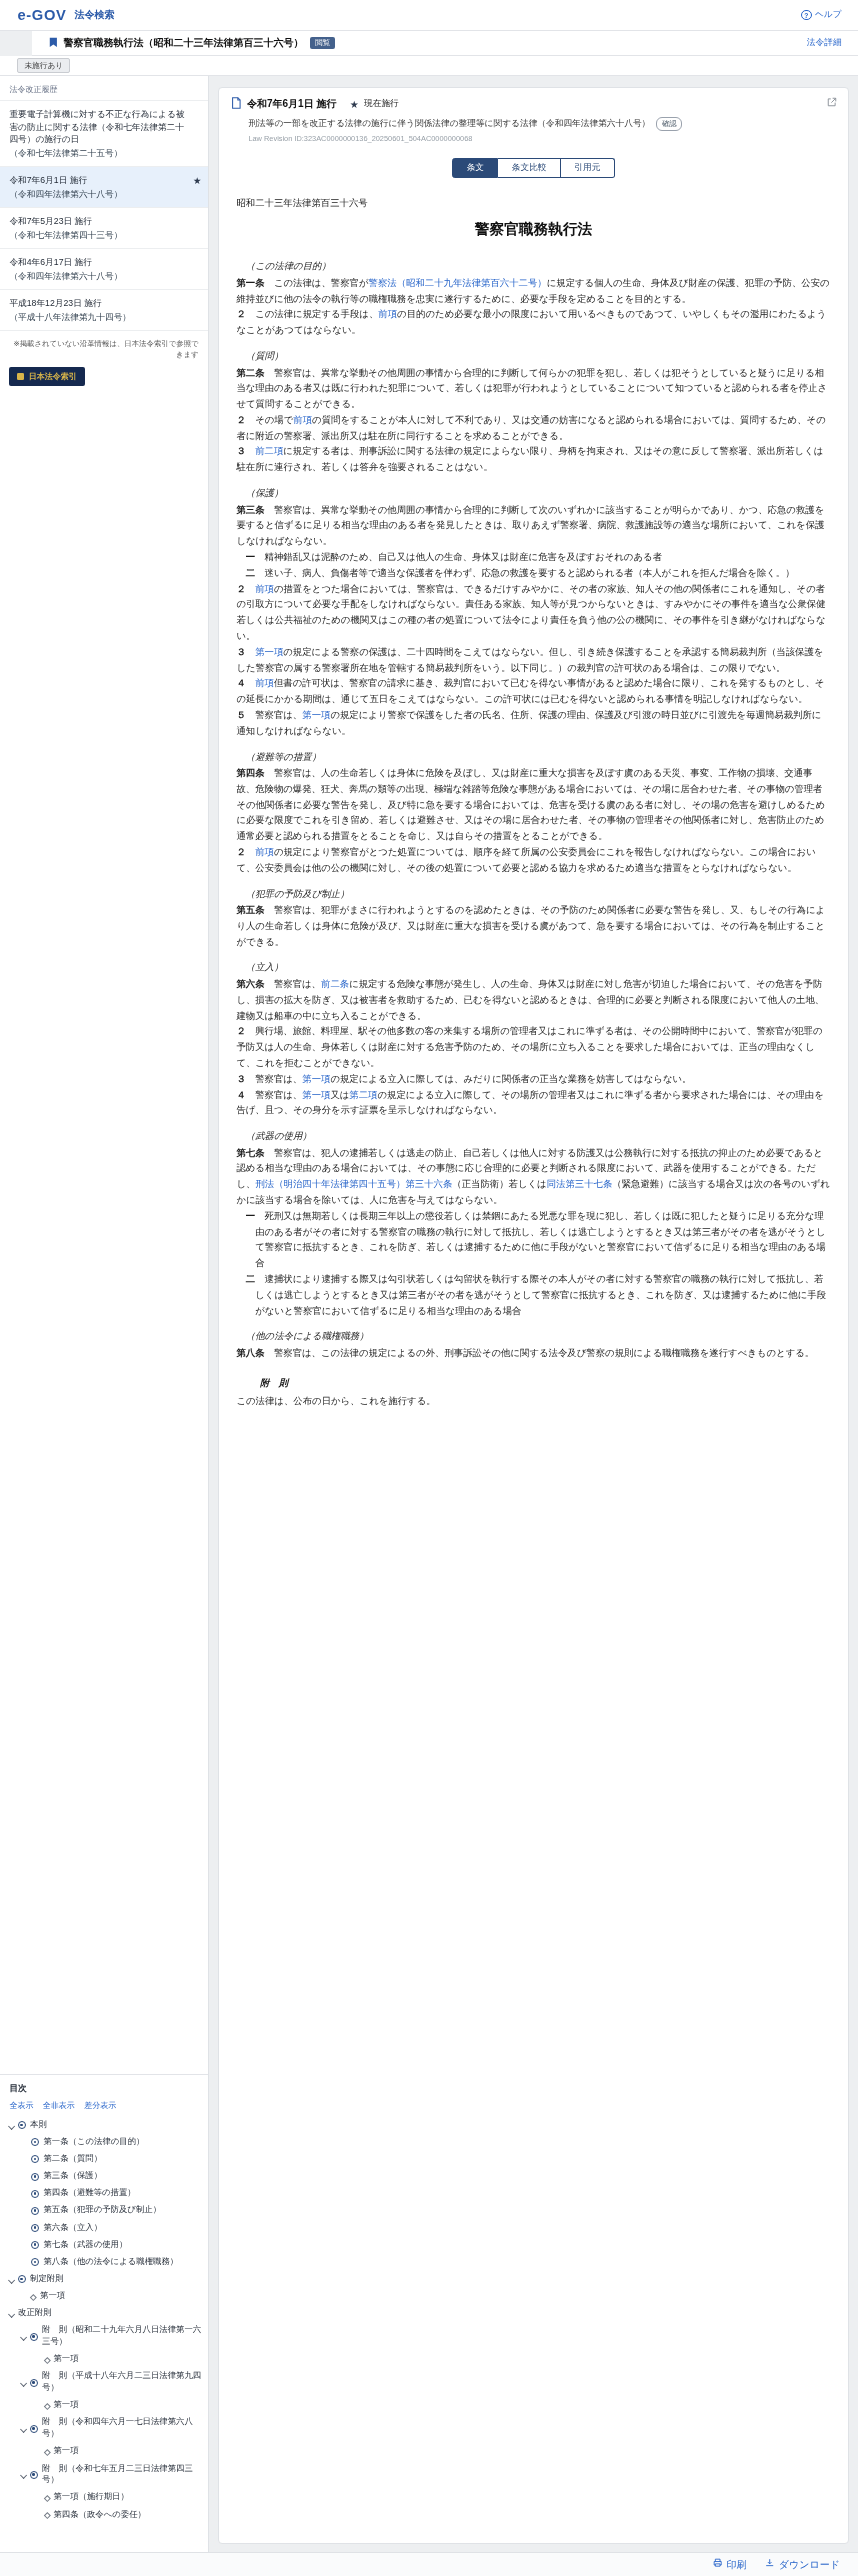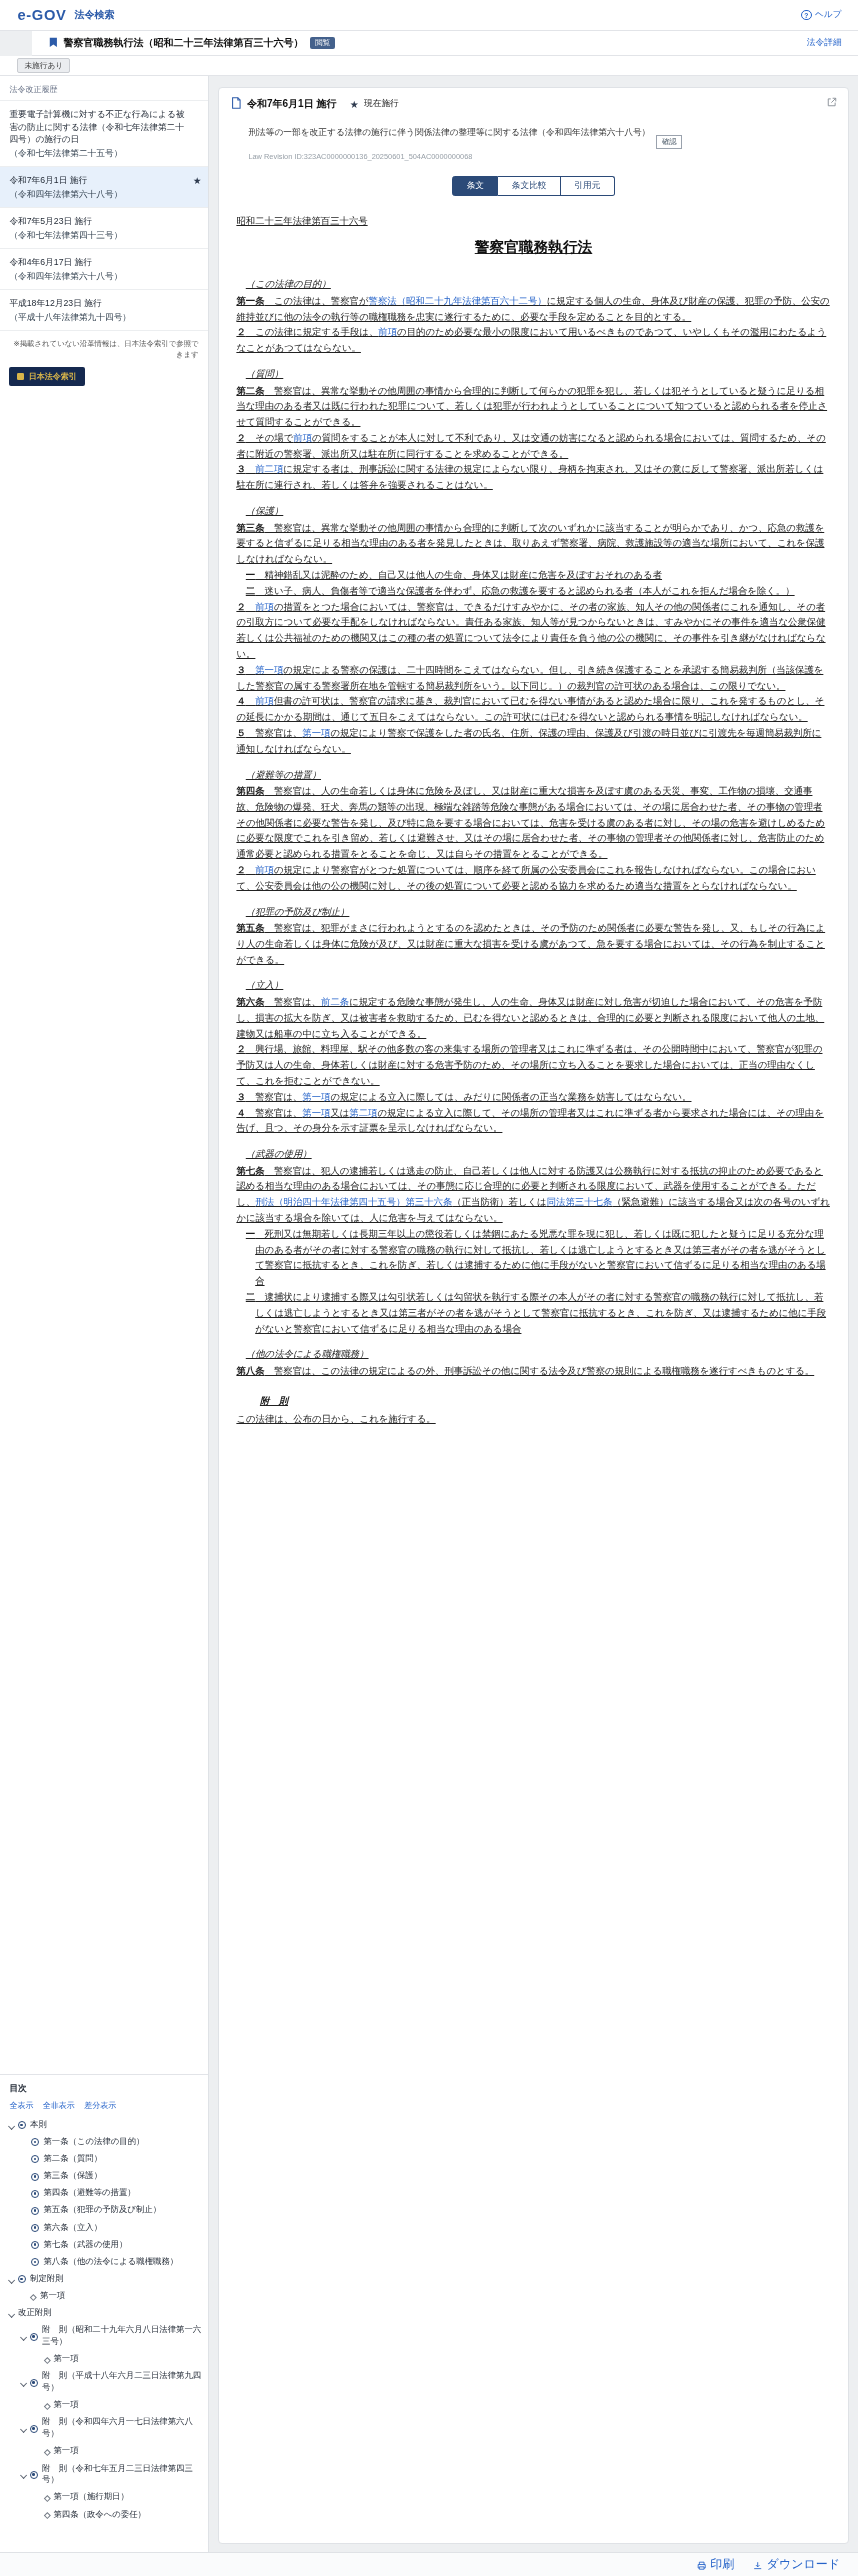--- a/index.html
+++ b/index.html
@@ -59,44 +59,44 @@
   
   .main-card { position:absolute; left:218px; top:87px; width:631px; bottom:32px; background:#fff;
     border:0.7px solid #dfe2e6; border-radius:4px; }
   .card-head { position:relative; padding:9.4px 12px 0; }
   .head-row { display:flex; align-items:center; gap:5.3px; }
   .head-date { font-size:10px; font-weight:bold; color:#111; }
   .head-star { color:#2e3a4e; font-size:10px; margin-left:8px; cursor:pointer; }
   .head-current { font-size:8.7px; color:#222; }
   .ext-icon { position:absolute; right:10.7px; top:8.7px; cursor:pointer; }
   .amend-row { margin:6px 0 0 17.4px; font-size:8.7px; color:#333; display:flex; align-items:center; gap:6px; flex-wrap:wrap; }
-  .badge-confirm { border:0.7px solid #9aa2ad; color:#40505f; font-size:7.4px; padding:0.7px 4.7px; border-radius:0; background:#fff; flex:none;margin-top:18px; }
+  .badge-confirm { border:0.7px solid #9aa2ad; color:#40505f; font-size:7.4px; padding:0.7px 4.7px; border-radius:6px; background:#fff; flex:none; }
   .rev-id { margin:3.3px 0 0 17.4px; font-size:7.4px; color:#98a0a8; }
   .view-tabs { display:flex; justify-content:center; margin-top:14.7px; }
   .vtab { font-size:8.7px; padding:3.3px 13.4px; border:0.7px solid #2b4a78; background:#fff; color:#2b4a78;
     cursor:pointer; font-family:inherit; line-height:1.3; }
   .vtab:first-child { border-radius:2.7px 0 0 2.7px; }
   .vtab:last-child { border-radius:0 2.7px 2.7px 0; }
   .vtab + .vtab { border-left:none; }
   .vtab.active { background:#2b4a78; color:#fff; }
   
-  .law-area { padding:19px 17.4px 27px;text-decoration:underline; }
+  .law-area { padding:19px 17.4px 27px; }
   .era-line { font-size:9.4px; margin-bottom:10.7px; color:#1b1b1b; }
   .law-main-title { text-align:center; font-size:14.7px; font-weight:bold; margin:2.7px 0 19px; color:#111; }
   .law-body { font-size:9.4px; line-height:1.68; color:#1b1b1b; }
   .cap { font-style:italic; margin:10px 0 0.7px 1em; }
   .art, .par { margin:0; }
   .itm { margin-left:2em; text-indent:-1em; }
   .num { font-weight:bold; }
   .ref { color:#2563c9; text-decoration:none; cursor:pointer; }
   .fusoku { font-weight:bold; font-style:italic; margin:14.7px 0 2px 2.5em; }
   
   .footer { position:absolute; left:0; right:0; bottom:0; height:24px; background:#fafbfc;
     border-top:0.7px solid #dfe2e6; display:flex; align-items:center; justify-content:flex-end; gap:19px; padding:0 19px; z-index:6; }
-  .foot-link { color:#2563c9; font-size:12px; display:flex; align-items:flex-end; gap:4px; cursor:pointer; }
+  .foot-link { color:#2563c9; font-size:10px; display:flex; align-items:flex-start; gap:4px; cursor:pointer; }
 </style>
 </head>
 <body>
 
 <div class="app-header">
   <span class="logo-e">e-GOV</span>
   <span class="logo-svc">法令検索</span>
   <span class="header-spacer"></span>
   <span class="help-link">
     <span class="help-icon">?</span>

